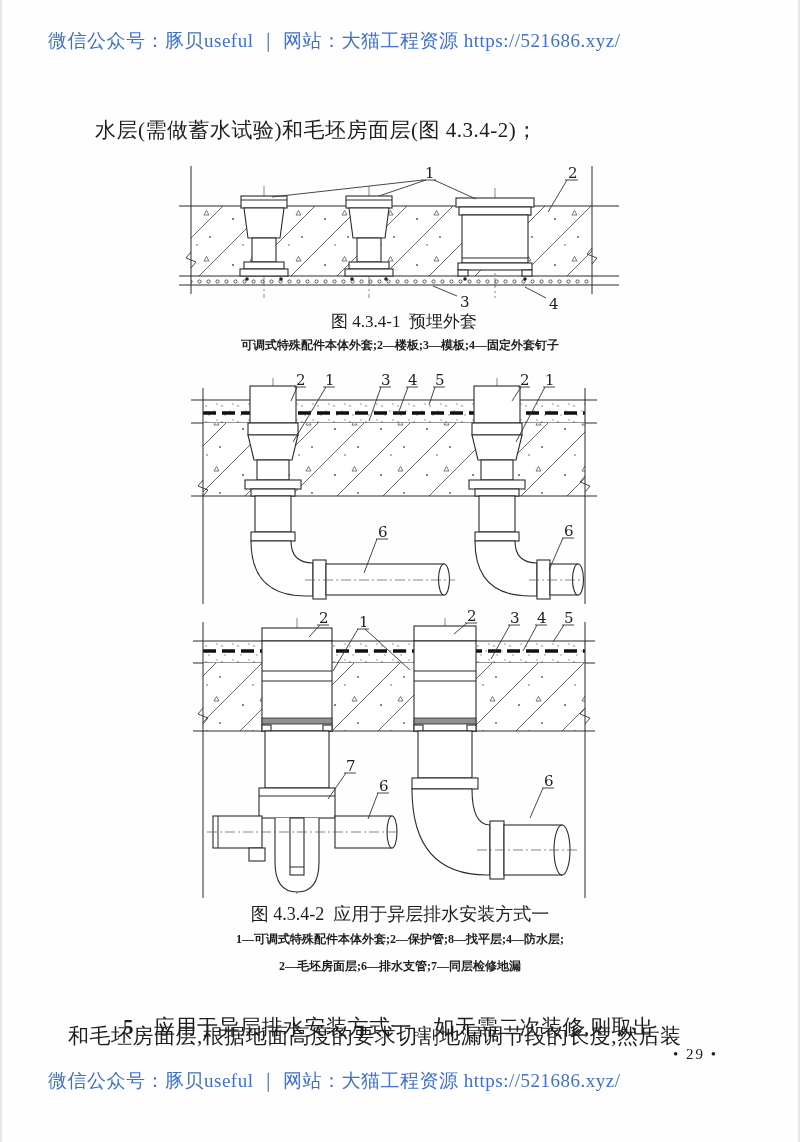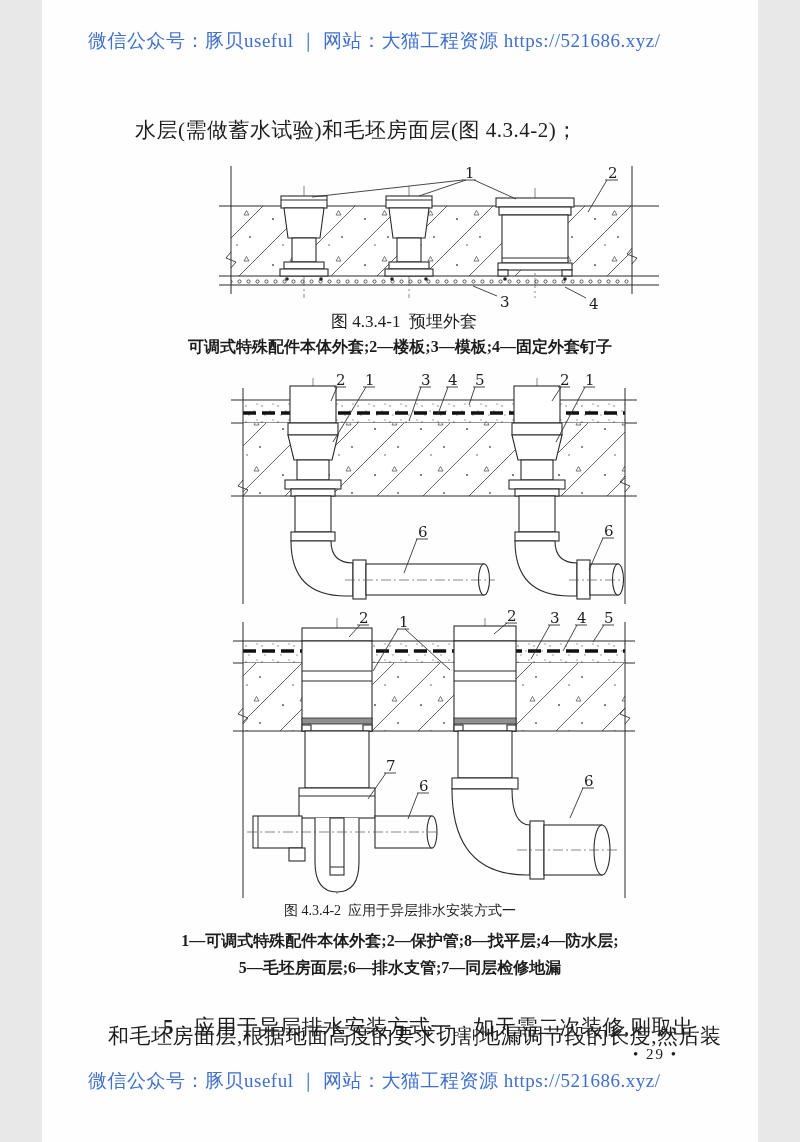--- a/index.html
+++ b/index.html
@@ -1,26 +1,26 @@
 <!DOCTYPE html>
 <html><head>
 <meta charset="utf-8">
 <style>
   html,body{margin:0;padding:0;background:#e8e8e8;}
   .page{
-    position:relative;width:716px;height:1142px;margin:0 auto;
+    position:relative;width:796px;height:1142px;margin:0 auto;
     background:#fefefe;overflow:hidden;
     font-family:"Liberation Serif","DejaVu Serif",serif;color:#1d1d1d;
   }
   .abs{position:absolute;}
   .watermark{color:#4070cc;font-size:19px;letter-spacing:0.5px;white-space:pre;}
   .para{font-size:21px;letter-spacing:0.5px;white-space:pre;}
   .caption{left:8px;right:0;text-align:center;font-size:17px;white-space:pre;}
-  .caption2{left:0;right:0;text-align:center;font-size:14px;white-space:pre;}
-  .legend{left:0;right:0;text-align:center;font-size:16px;font-weight:bold;white-space:pre;}
+  .caption2{left:0;right:0;text-align:center;font-size:18px;white-space:pre;}
+  .legend{left:0;right:0;text-align:center;font-size:12px;font-weight:bold;white-space:pre;}
   .pagenum{font-size:15px;letter-spacing:2px;}
   .num5{display:inline-block;margin-right:20px;font-weight:bold;}
   
   .ln{stroke:#2b2b2b;stroke-width:1;fill:none;}
   .wf{fill:#ffffff;stroke:#2b2b2b;stroke-width:1.1;}
   .cl{stroke:#555;stroke-width:0.7;stroke-dasharray:10 3 2 3;fill:none;}
   .ld{stroke:#333;stroke-width:0.9;fill:none;}
   .num{font:15px "DejaVu Serif",serif;fill:#1d1d1d;}
   .thickdash{stroke:#101010;stroke-width:3.6;stroke-dasharray:13 6;fill:none;}
   .grayband{fill:#8f8f8f;stroke:#2b2b2b;stroke-width:0.8;}
@@ -279,21 +279,21 @@
       <text class="num" x="350" y="253">4</text>
       <text class="num" x="377" y="253">5</text>
       <text class="num" x="159" y="401">7</text>
       <text class="num" x="192" y="421">6</text>
       <text class="num" x="357" y="416">6</text>
     </g>
   </svg>
 
   <div class="abs caption2" style="top:902px;">图 4.3.4-2  应用于异层排水安装方式一</div>
   <div class="abs legend" style="top:931px;">1—可调式特殊配件本体外套;2—保护管;8—找平层;4—防水层;</div>
-  <div class="abs legend" style="top:958px;">5—毛坯房面层;6—排水支管;7—同层检修地漏</div>
+  <div class="abs legend" style="top:958px;">2—毛坯房面层;6—排水支管;7—同层检修地漏</div>
 
   <div class="abs para" style="left:98px;top:988px;">
     <span class="num5">5</span><span>应用于异层排水安装方式一。如无需二次装修,则取出</span>
   </div>
   <div class="abs para" style="left:66px;top:1022px;">和毛坯房面层,根据地面高度的要求切割地漏调节段的长度,然后装</div>
 
   <div class="abs pagenum" style="top:1046px;left:0;right:80px;text-align:right;">• 29 •</div>
 
   <div class="abs watermark" style="left:46px;top:1068px;">微信公众号：豚贝useful ｜ 网站：大猫工程资源 https://521686.xyz/</div>
 

